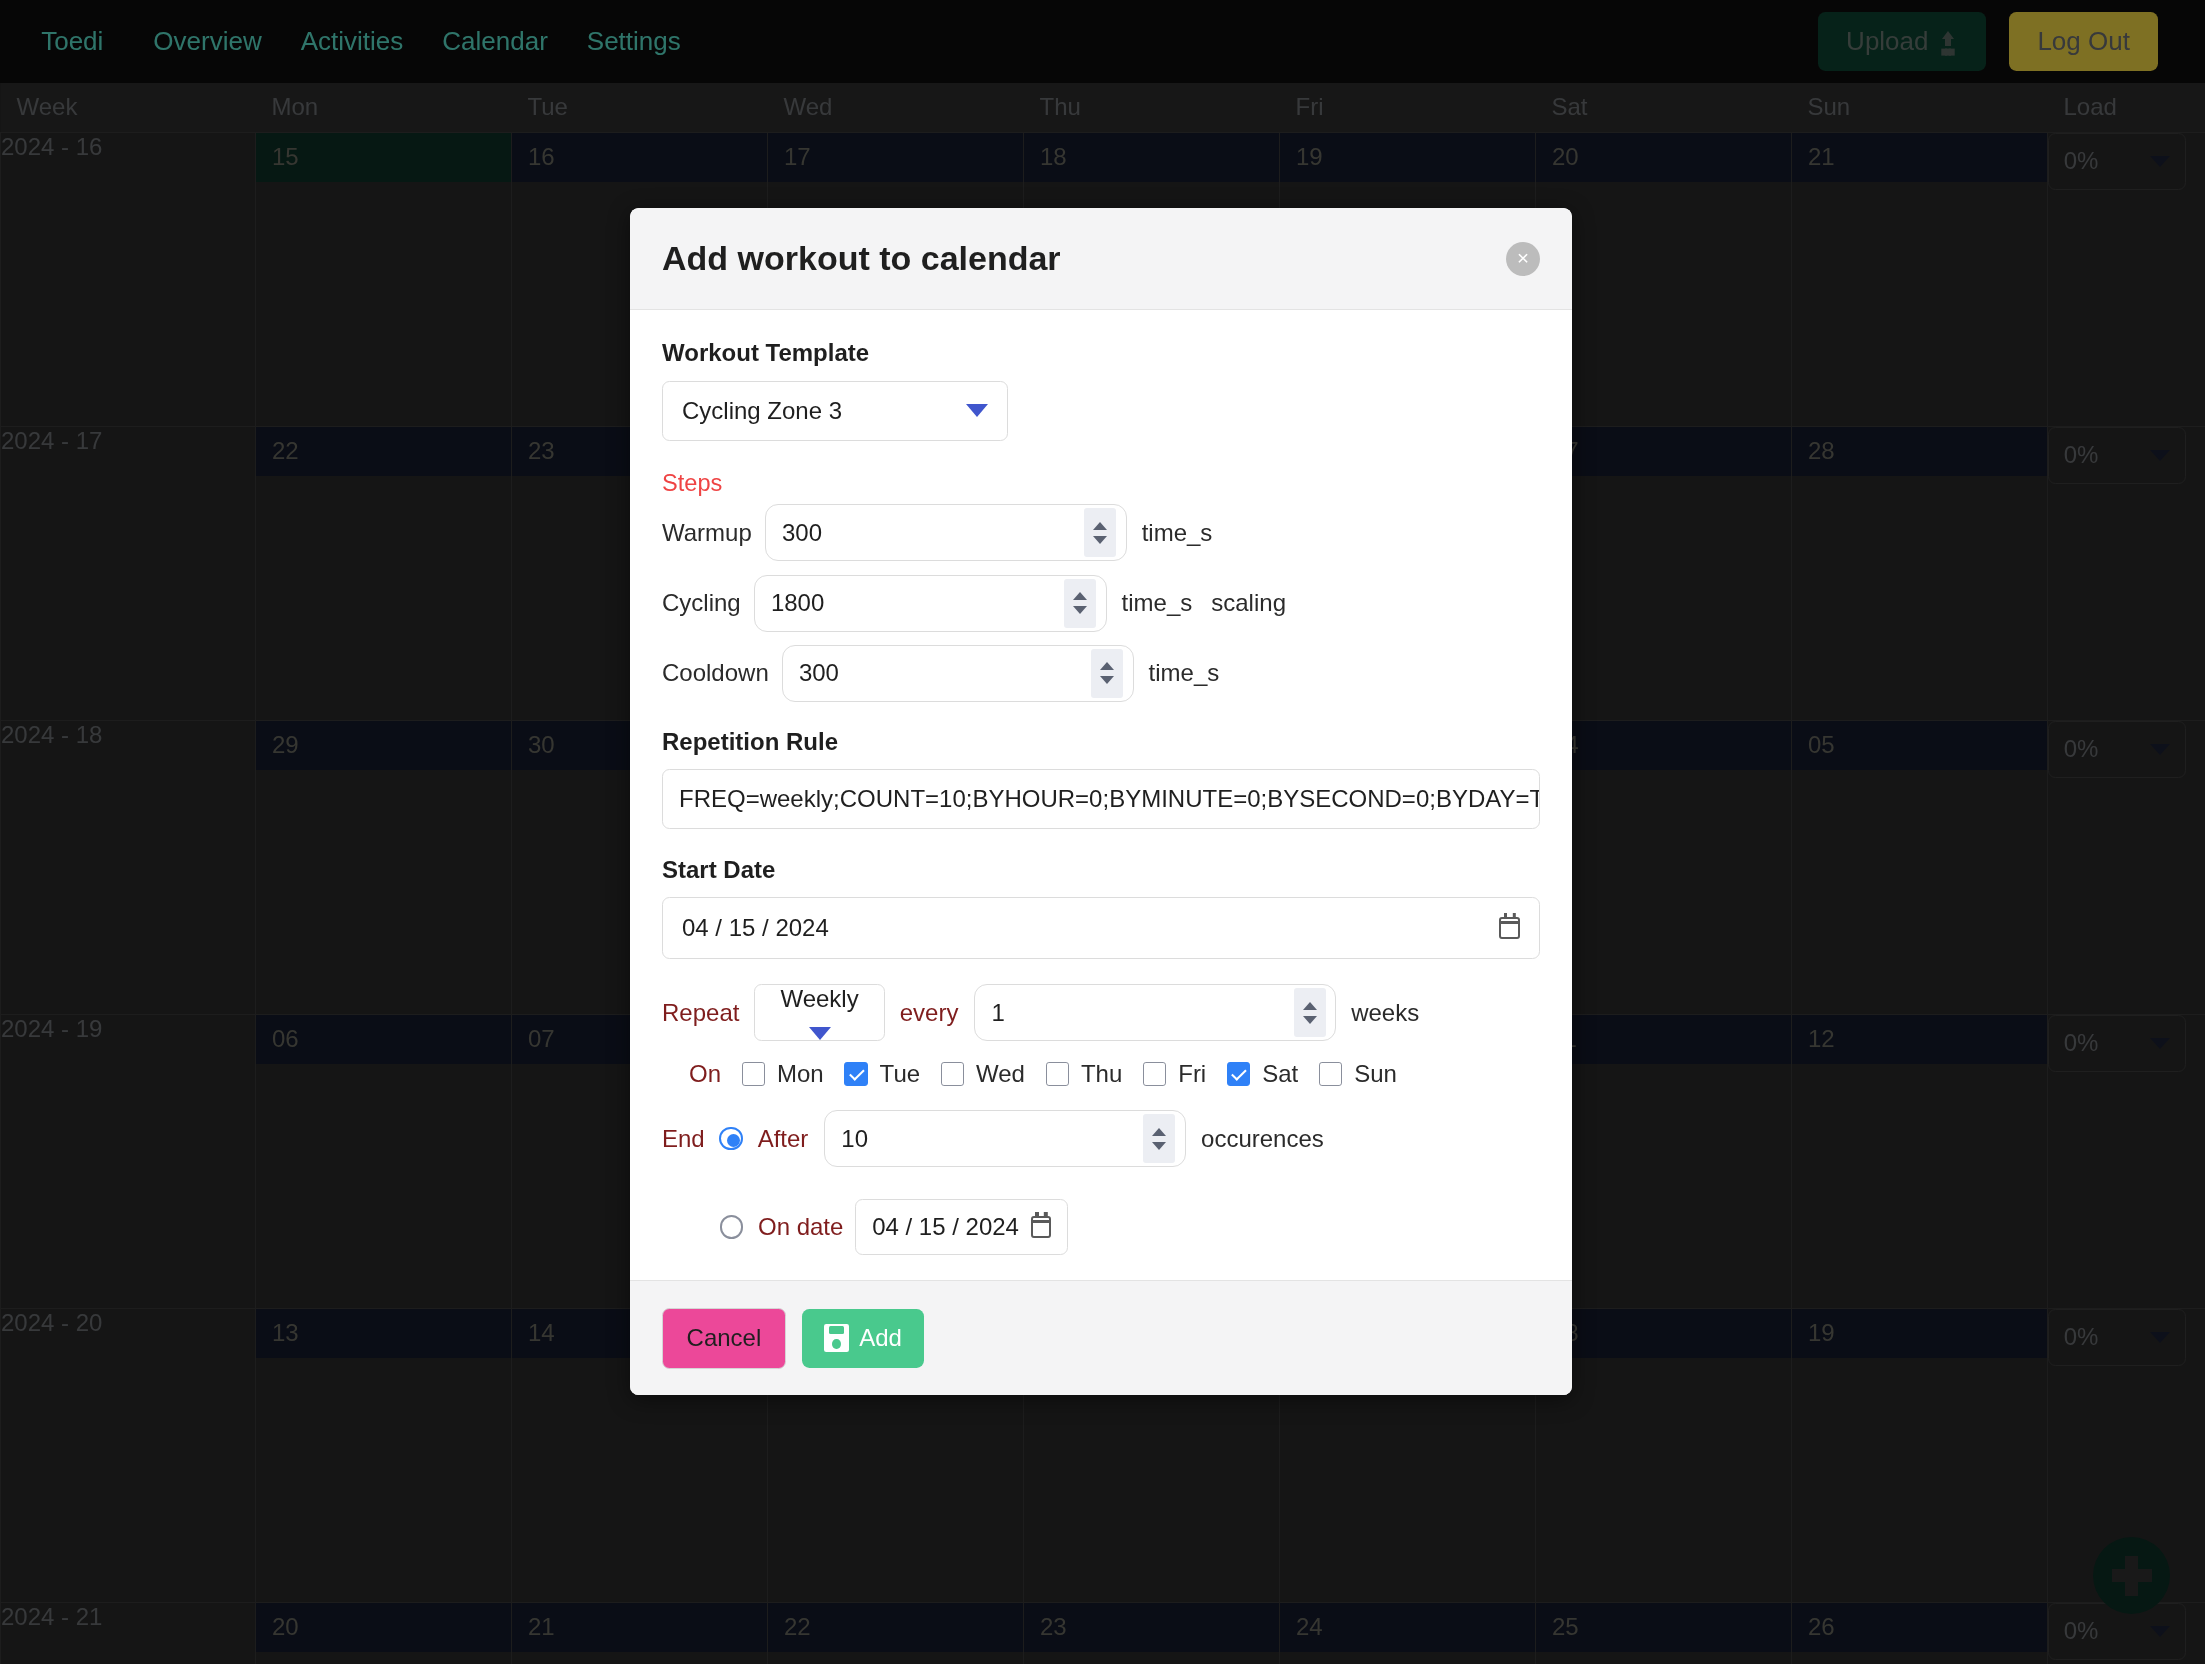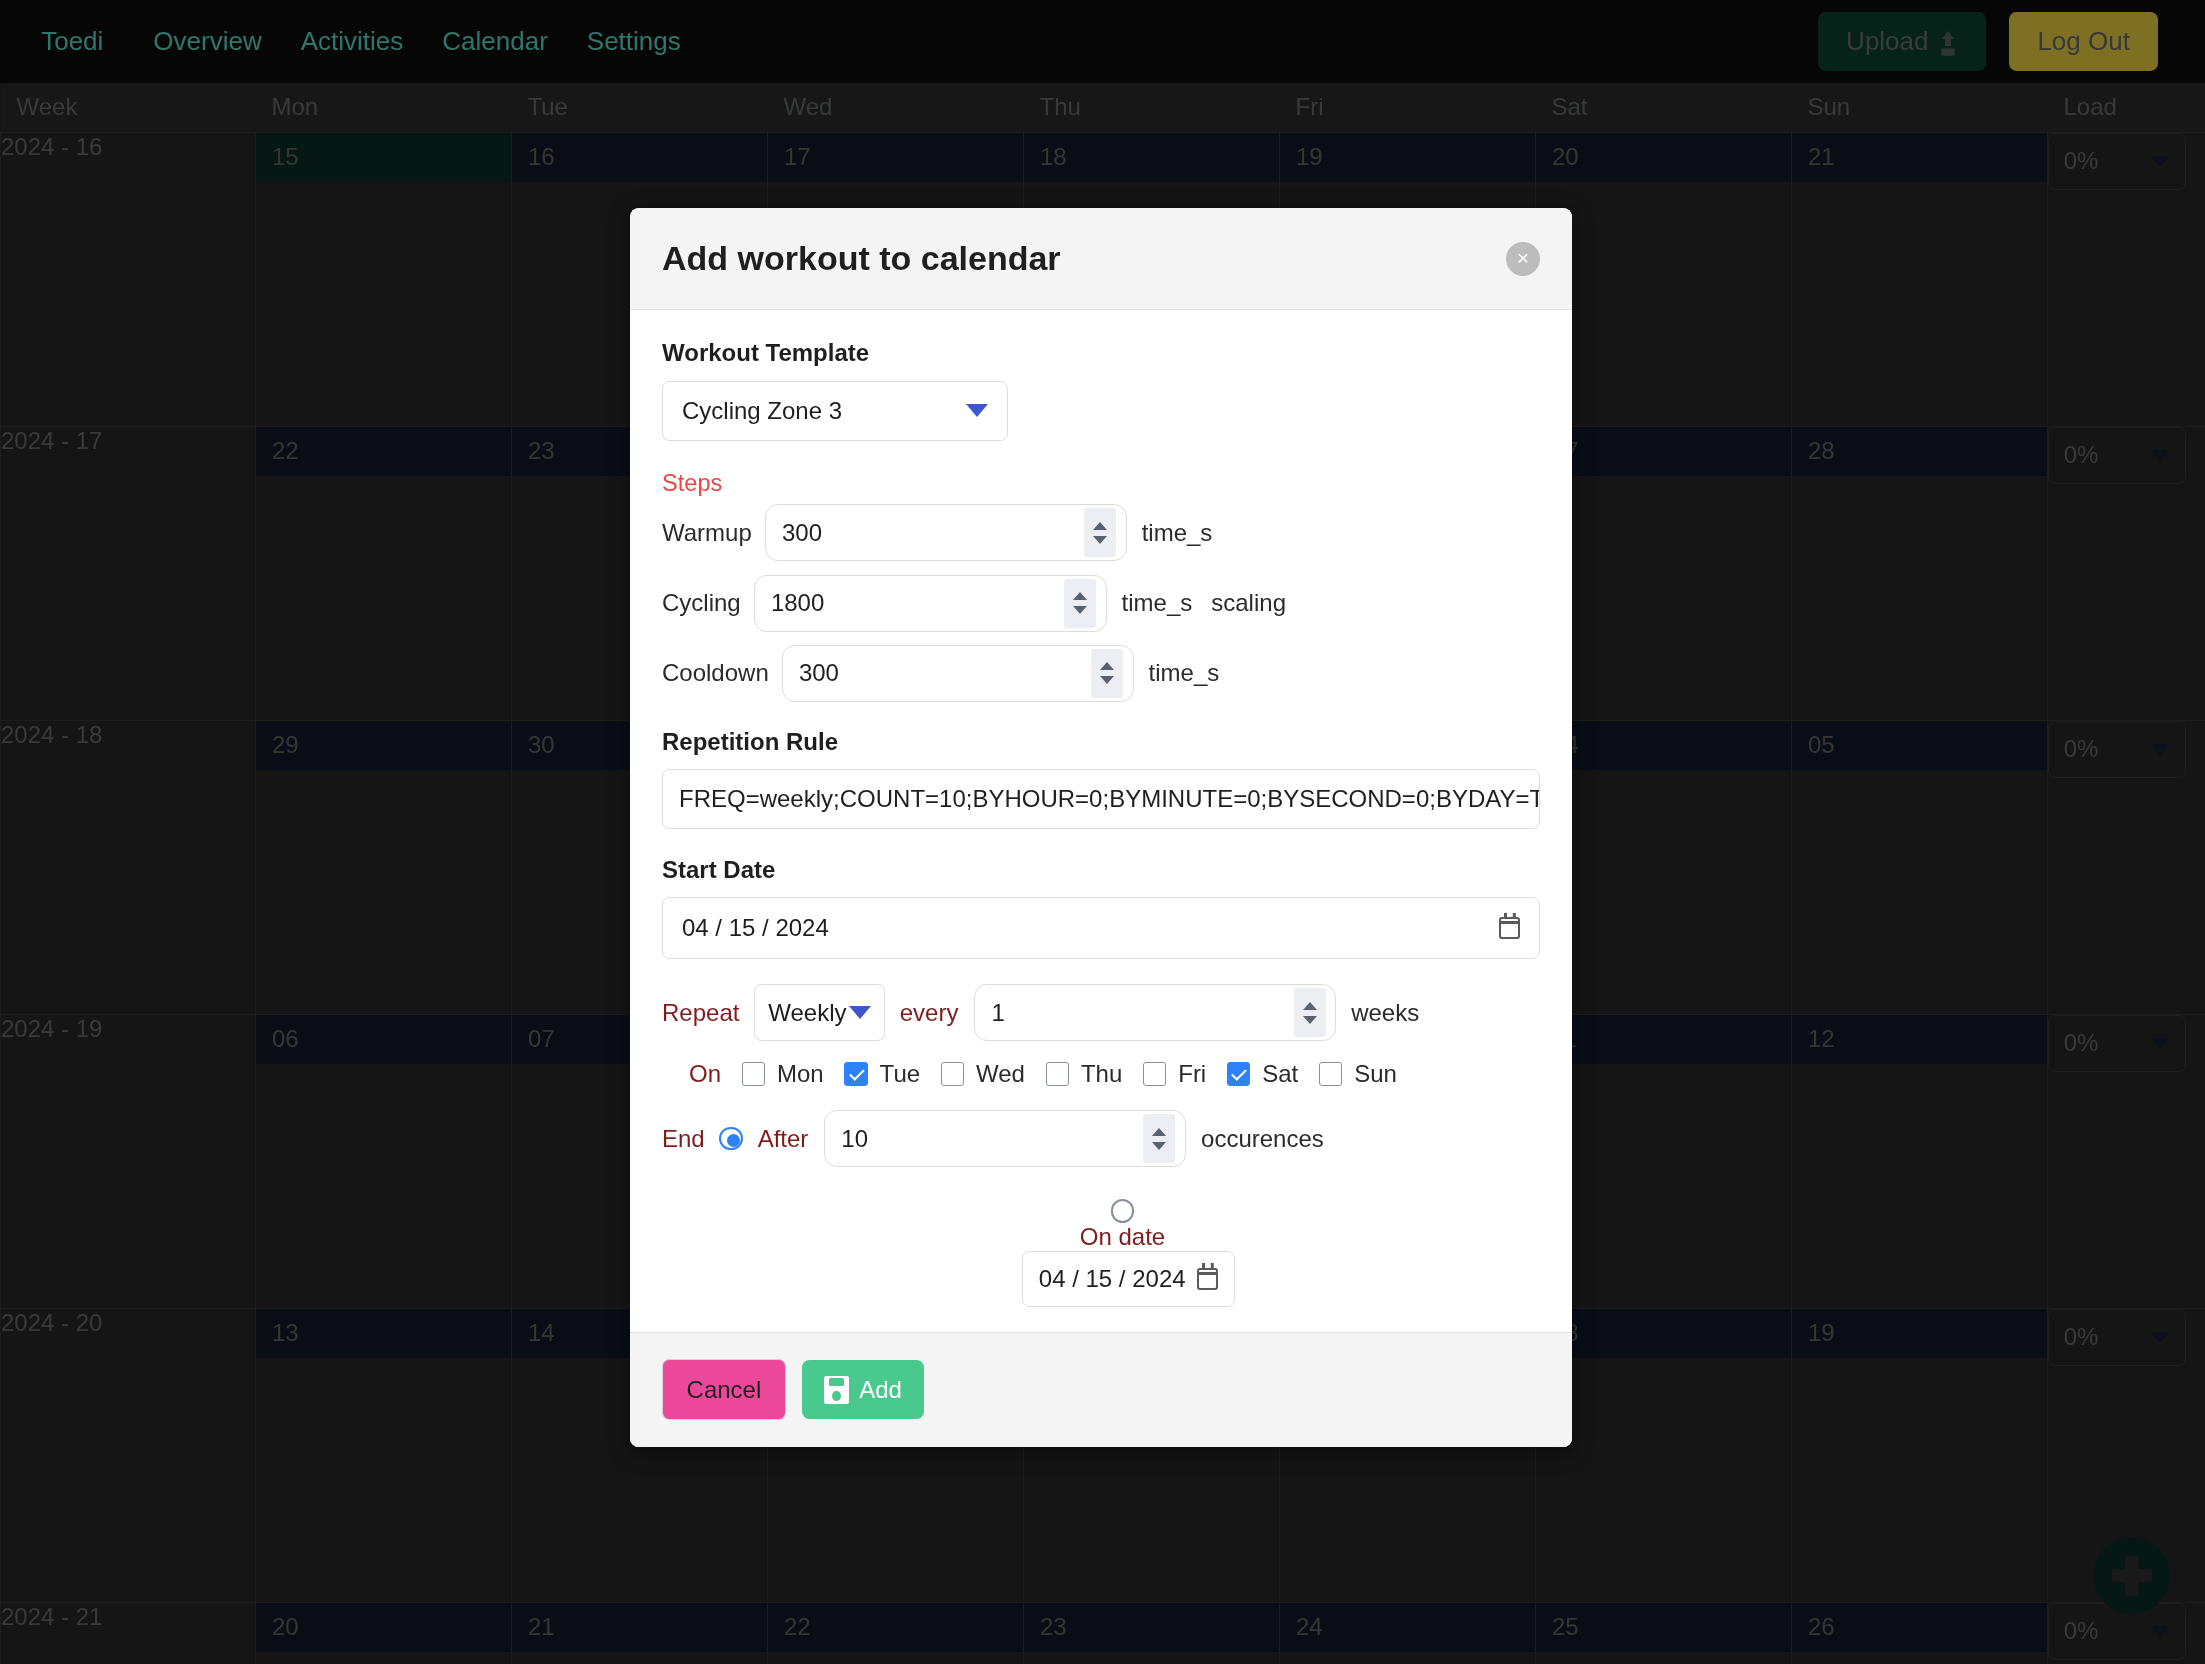--- a/index.html
+++ b/index.html
@@ -269,20 +269,21 @@
     content:""; position:absolute; top:2.2px; left:0; right:0; height:2.9px; background:#5a5a5a;
   }
 
   .repeat-row { display: flex; align-items: center; margin-bottom: 19px; }
   .freq-select {
     width: 131px; height: 57px;
     border: 0.7px solid #dcdcdc; border-radius: 7.4px; background: #fff;
     display: flex; align-items: center; justify-content: space-between;
     padding: 0 13.2px; font-size: 24px; color: #1f1f1f;
     margin: 0 14.7px;
+    flex-direction: column;
   }
 
   .on-row { display: flex; align-items: center; margin-bottom: 22px; gap: 7.4px; margin-left: 27px; }
   .chk {
     width: 23.6px; height: 23.6px;
     border: 1.5px solid #8a8f9c; border-radius: 2.9px;
     background: #fff; display: inline-block; position: relative;
     margin-left: 13.2px;
   }
   .chk.checked { background: #2f81f7; border-color: #2f81f7; }
@@ -300,21 +301,21 @@
     border: 2.2px solid #8a8f9c; background: #fff;
     display: inline-block; position: relative;
     margin: 0 14.7px;
   }
   .radio.selected { border-color: #2f81f7; }
   .radio.selected::after {
     content:""; position:absolute; left:5.2px; top:5.2px;
     width: 13.2px; height: 13.2px; border-radius:50%; background: #2f81f7;
   }
 
-  .ondate-row { display: flex; align-items: center; margin-top: 32px; margin-left: 43px; flex-direction: column; }
+  .ondate-row { display: flex; align-items: center; margin-top: 32px; margin-left: 43px; }
   .ondate-box {
     height: 56px; border: 0.7px solid #dcdcdc; border-radius: 7.4px;
     background: #fff; display: flex; align-items: center; gap: 11.8px;
     padding: 0 16px; font-size: 24px; color: #1f1f1f; margin-left: 11.8px;
   }
 
   #btn-cancel {
     background: #ec4899; border: 0.7px solid #d5d5d5; border-radius: 7.4px;
     font-size: 24px; color: #1f1f1f; height: 61px; padding: 0 23.6px;
     cursor: pointer;

